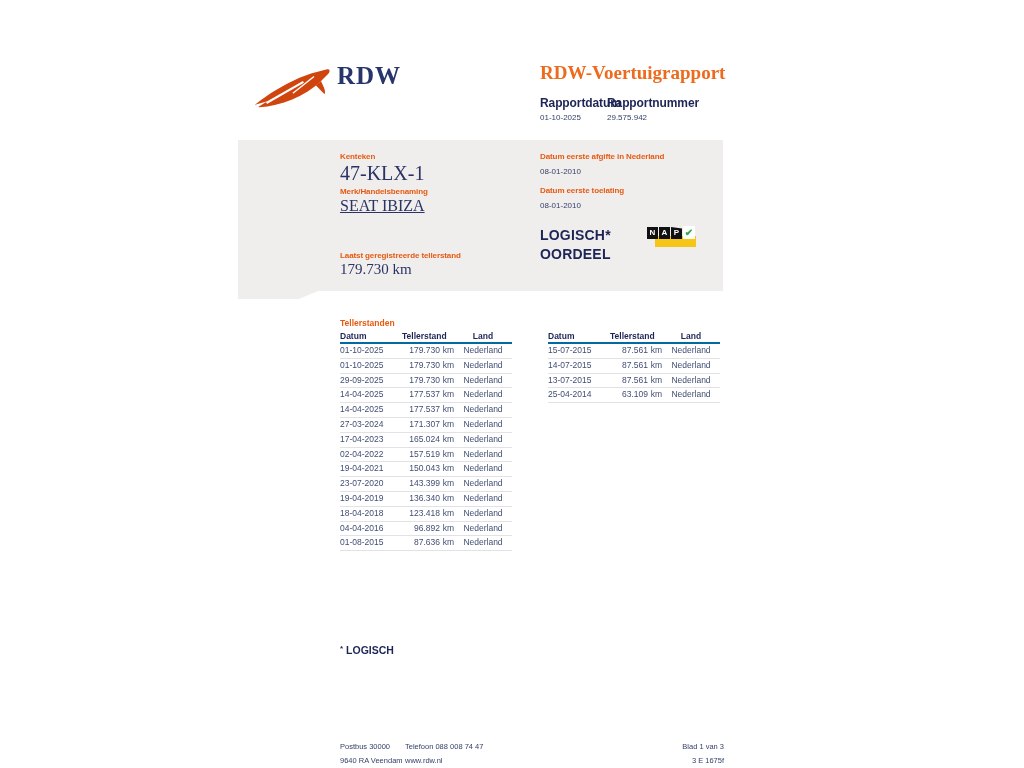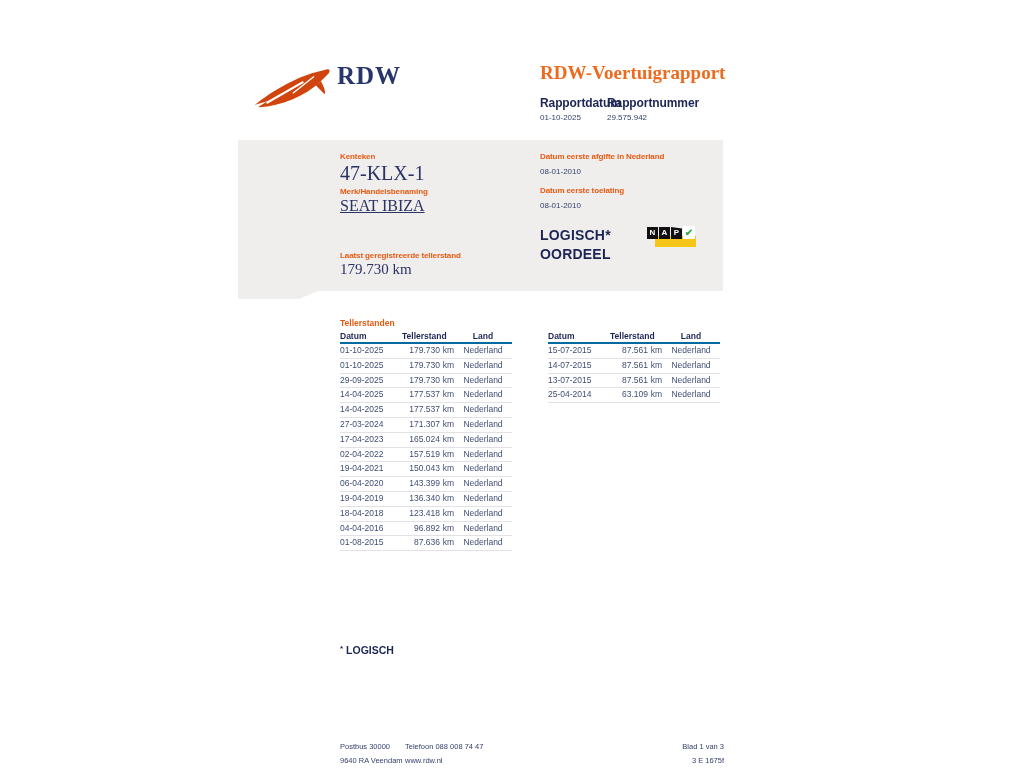--- a/index.html
+++ b/index.html
@@ -197,21 +197,21 @@
         </div>
         <div class="trow">
           <span class="c-datum">19-04-2021</span>
           <span class="c-tell">
             <span class="num">150.043</span>
             <span class="unit">km</span>
           </span>
           <span class="c-land">Nederland</span>
         </div>
         <div class="trow">
-          <span class="c-datum">06-04-2020</span>
+          <span class="c-datum">23-07-2020</span>
           <span class="c-tell">
             <span class="num">143.399</span>
             <span class="unit">km</span>
           </span>
           <span class="c-land">Nederland</span>
         </div>
         <div class="trow">
           <span class="c-datum">19-04-2019</span>
           <span class="c-tell">
             <span class="num">136.340</span>

